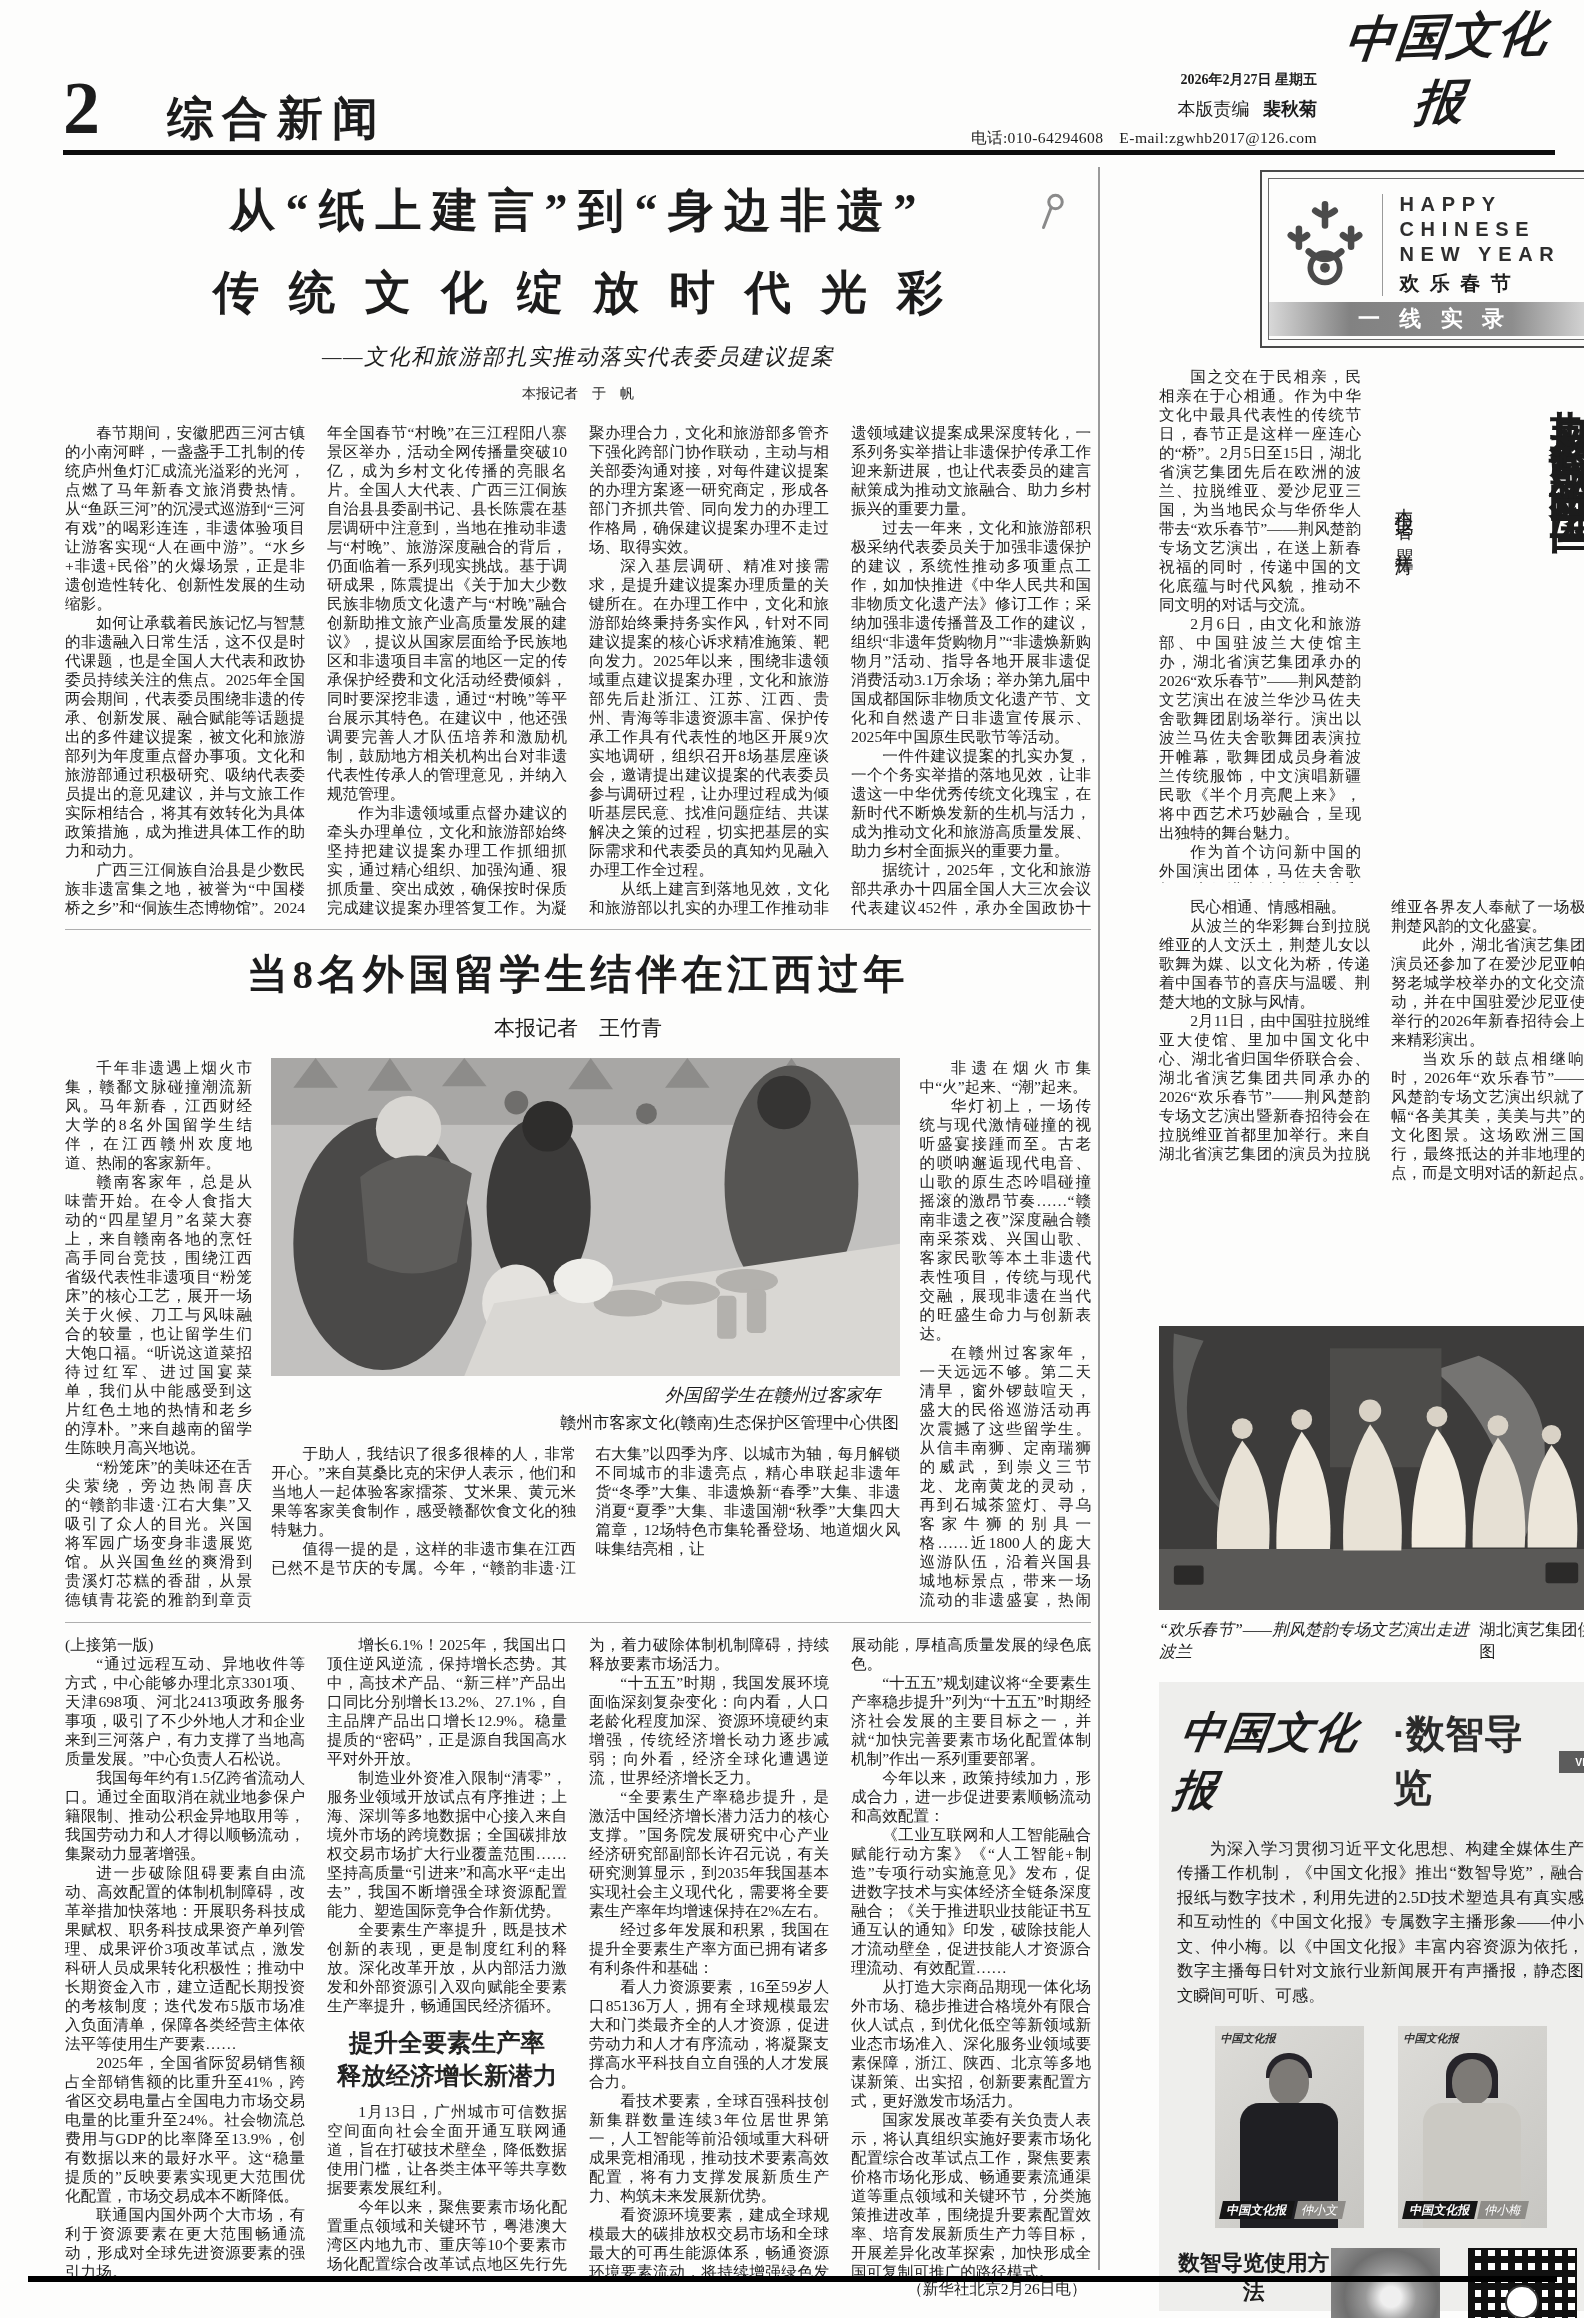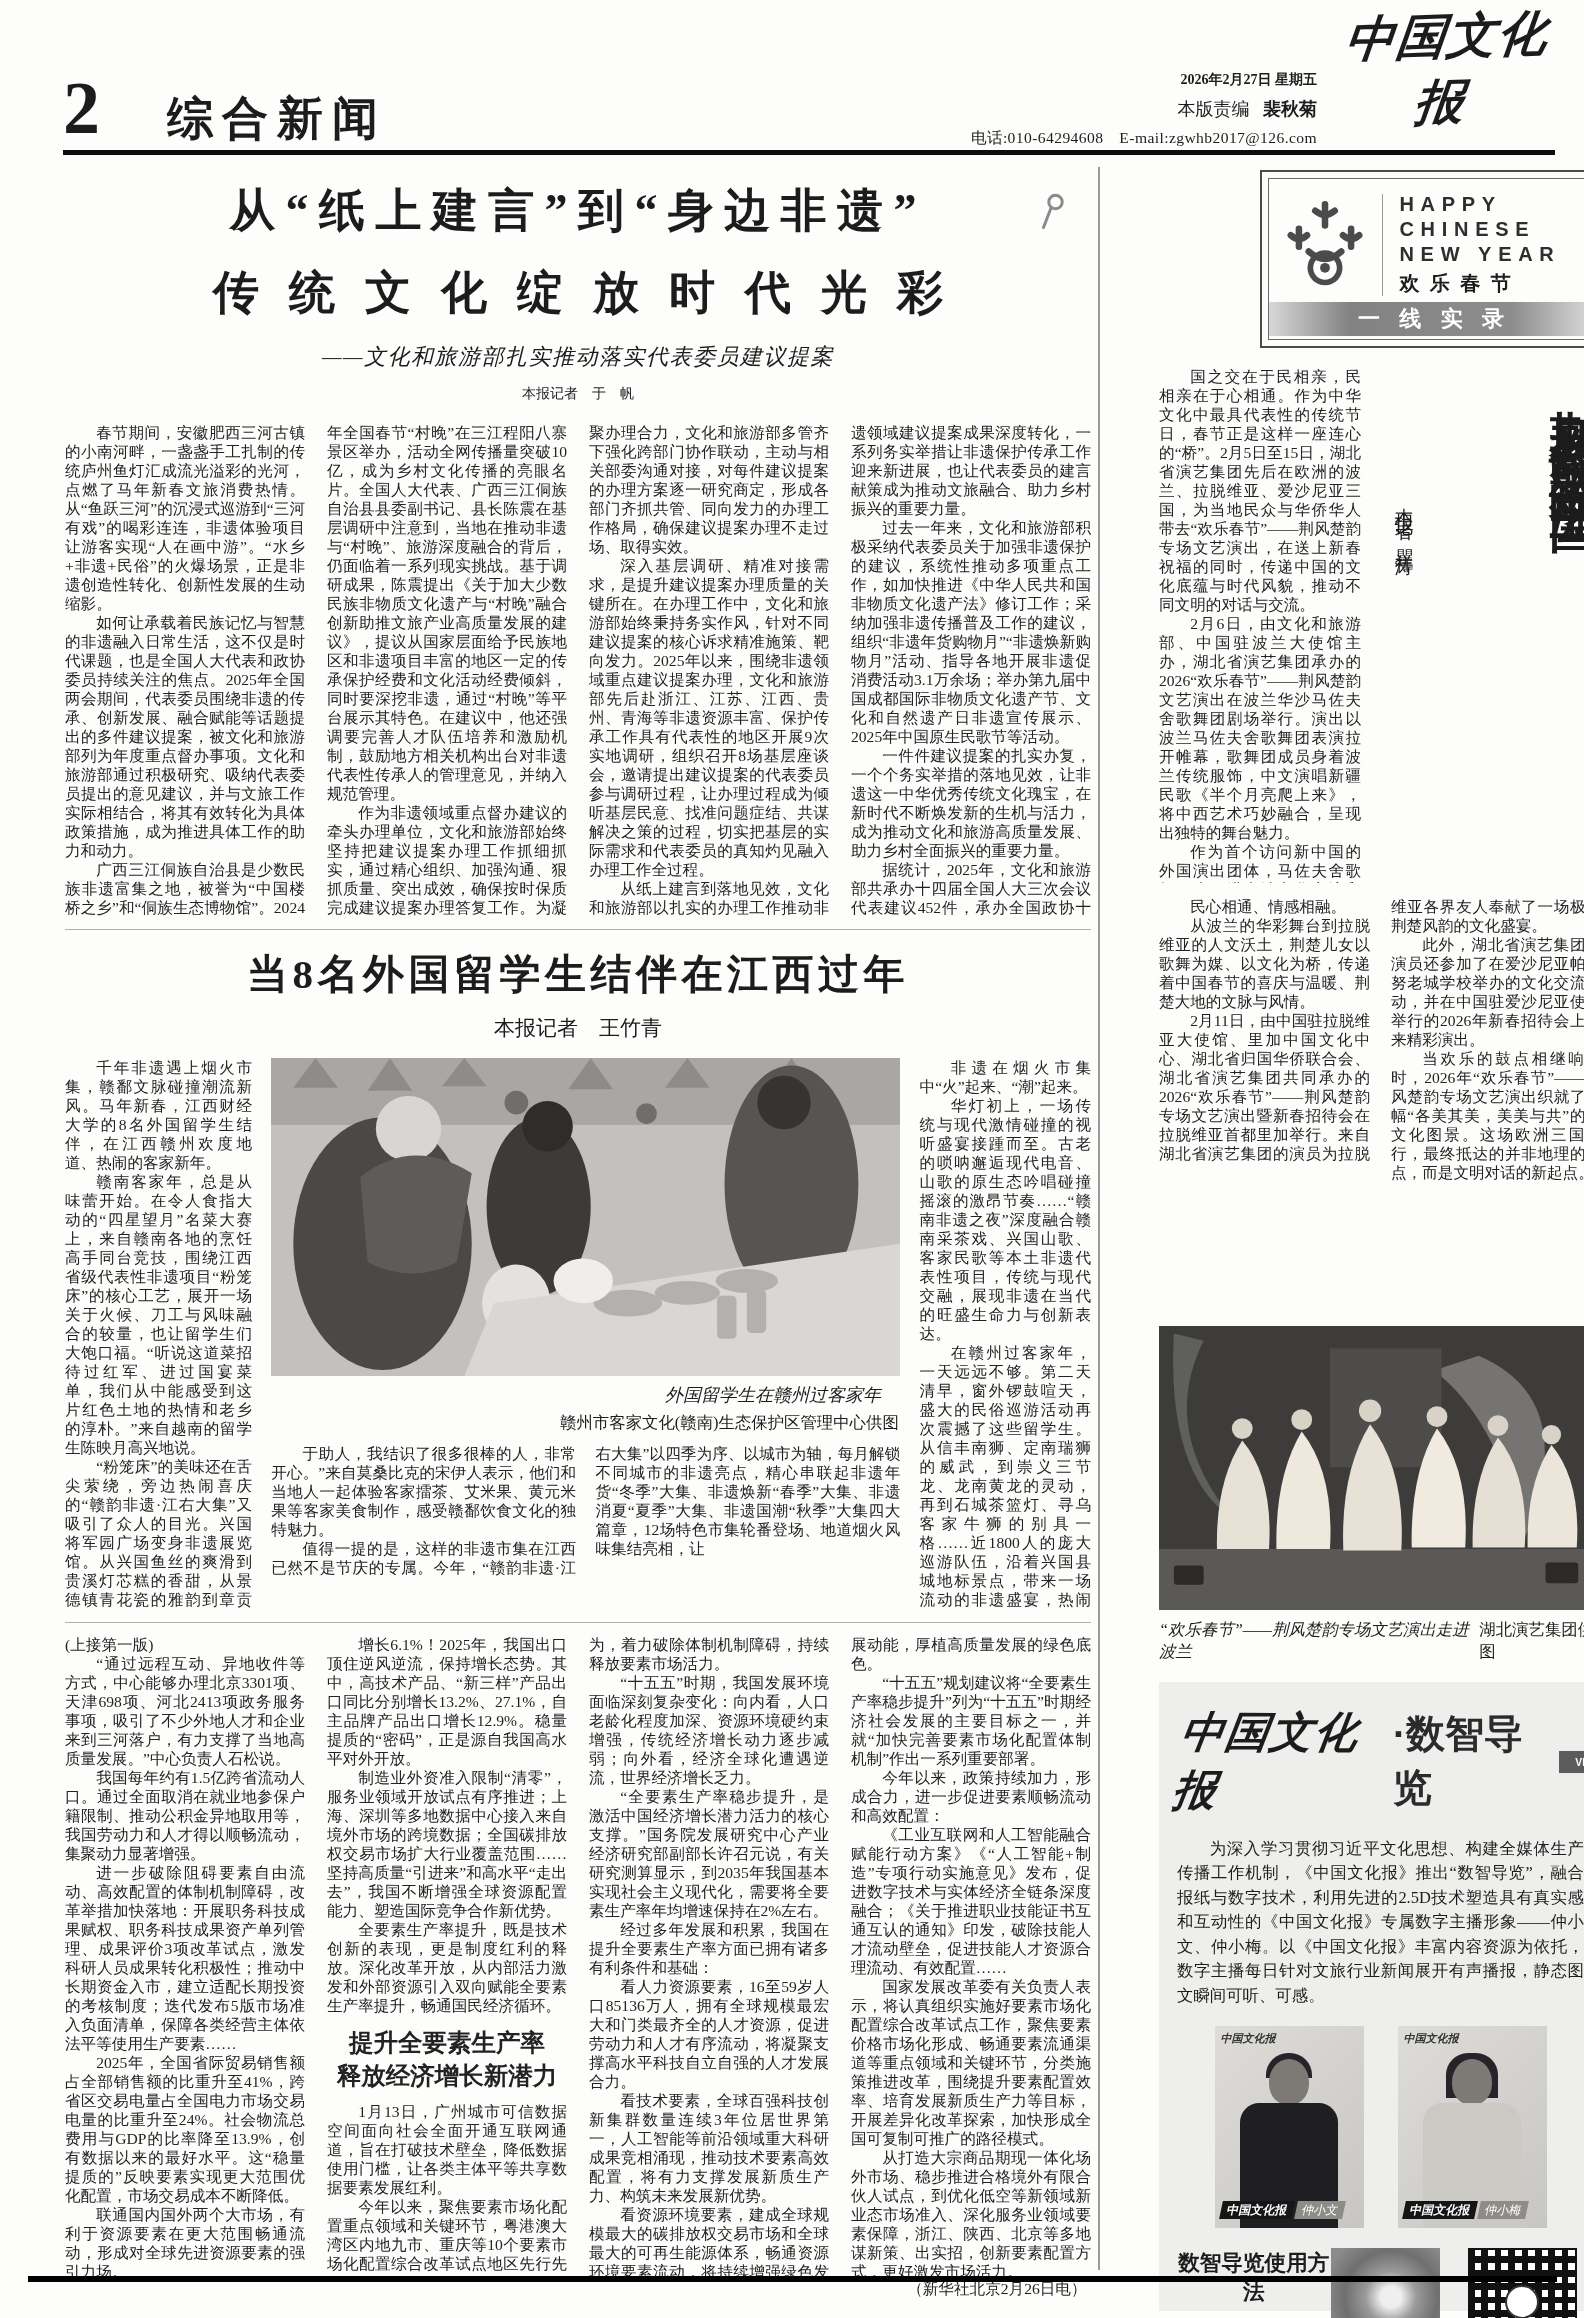--- a/index.html
+++ b/index.html
@@ -257,22 +257,22 @@
             <p class="para">今年以来，聚焦要素市场化配置重点领域和关键环节，粤港澳大湾区内地九市、重庆等10个要素市场化配置综合改革试点地区先行先为，着力破除体制机制障碍，持续释放要素市场活力。</p>
             <p class="para">“十五五”时期，我国发展环境面临深刻复杂变化：向内看，人口老龄化程度加深、资源环境硬约束增强，传统经济增长动力逐步减弱；向外看，经济全球化遭遇逆流，世界经济增长乏力。</p>
             <p class="para">“全要素生产率稳步提升，是激活中国经济增长潜力活力的核心支撑。”国务院发展研究中心产业经济研究部副部长许召元说，有关研究测算显示，到2035年我国基本实现社会主义现代化，需要将全要素生产率年均增速保持在2%左右。</p>
             <p class="para">经过多年发展和积累，我国在提升全要素生产率方面已拥有诸多有利条件和基础：</p>
             <p class="para">看人力资源要素，16至59岁人口85136万人，拥有全球规模最宏大和门类最齐全的人才资源，促进劳动力和人才有序流动，将凝聚支撑高水平科技自立自强的人才发展合力。</p>
             <p class="para">看技术要素，全球百强科技创新集群数量连续3年位居世界第一，人工智能等前沿领域重大科研成果竞相涌现，推动技术要素高效配置，将有力支撑发展新质生产力、构筑未来发展新优势。</p>
             <p class="para">看资源环境要素，建成全球规模最大的碳排放权交易市场和全球最大的可再生能源体系，畅通资源环境要素流动，将持续增强绿色发展动能，厚植高质量发展的绿色底色。</p>
             <p class="para">“十五五”规划建议将“全要素生产率稳步提升”列为“十五五”时期经济社会发展的主要目标之一，并就“加快完善要素市场化配置体制机制”作出一系列重要部署。</p>
             <p class="para">今年以来，政策持续加力，形成合力，进一步促进要素顺畅流动和高效配置：</p>
             <p class="para">《工业互联网和人工智能融合赋能行动方案》《“人工智能+制造”专项行动实施意见》发布，促进数字技术与实体经济全链条深度融合；《关于推进职业技能证书互通互认的通知》印发，破除技能人才流动壁垒，促进技能人才资源合理流动、有效配置……</p>
+            <p class="para">从打造大宗商品期现一体化场外市场、稳步推进合格境外有限合伙人试点，到优化低空等新领域新业态市场准入、深化服务业领域要素保障，浙江、陕西、北京等多地谋新策、出实招，创新要素配置方式，更好激发市场活力。</p>
             <p class="para">国家发展改革委有关负责人表示，将认真组织实施好要素市场化配置综合改革试点工作，聚焦要素价格市场化形成、畅通要素流通渠道等重点领域和关键环节，分类施策推进改革，围绕提升要素配置效率、培育发展新质生产力等目标，开展差异化改革探索，加快形成全国可复制可推广的路径模式。</p>
-            <p class="para">从打造大宗商品期现一体化场外市场、稳步推进合格境外有限合伙人试点，到优化低空等新领域新业态市场准入、深化服务业领域要素保障，浙江、陕西、北京等多地谋新策、出实招，创新要素配置方式，更好激发市场活力。</p>
           </div>
       </div>
       <div class="signoff">（新华社北京2月26日电）</div>
     </div>
   </div>
 
   <div class="right-col">
 
     <div class="badge">
       <div class="badge-inner">

